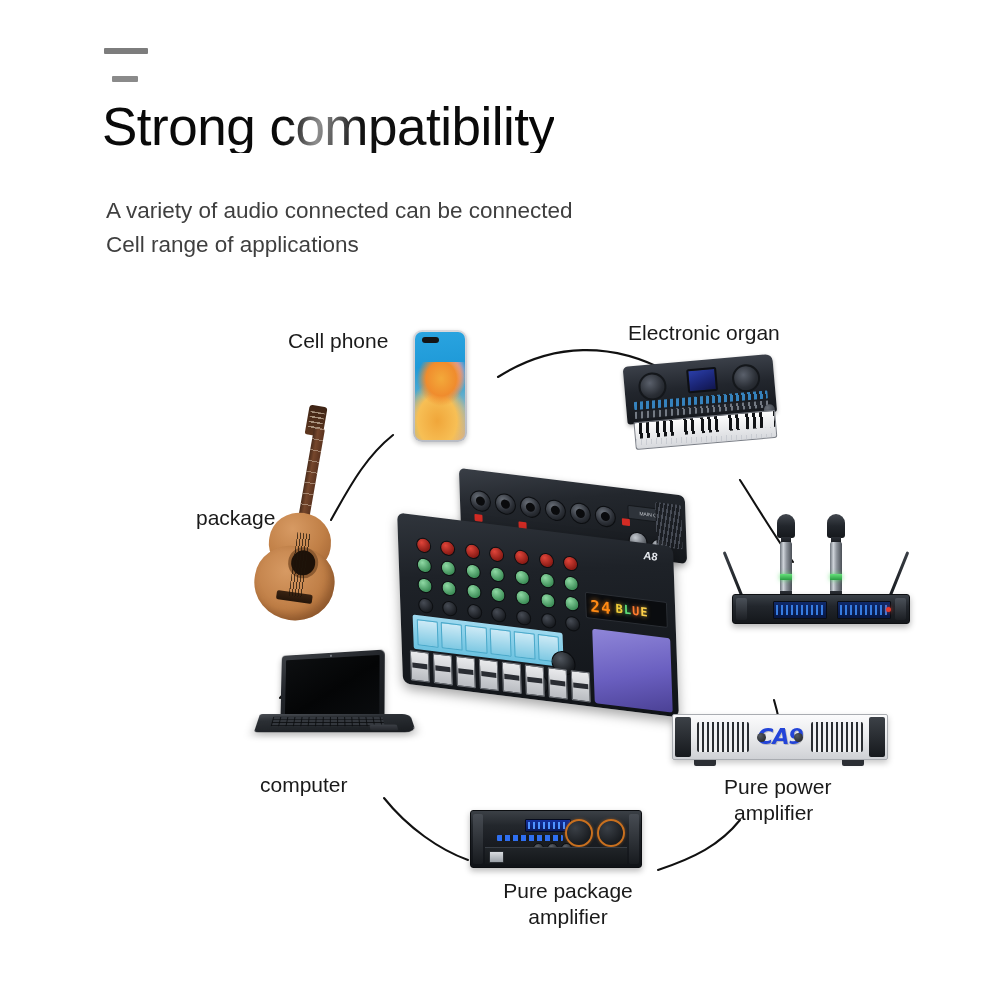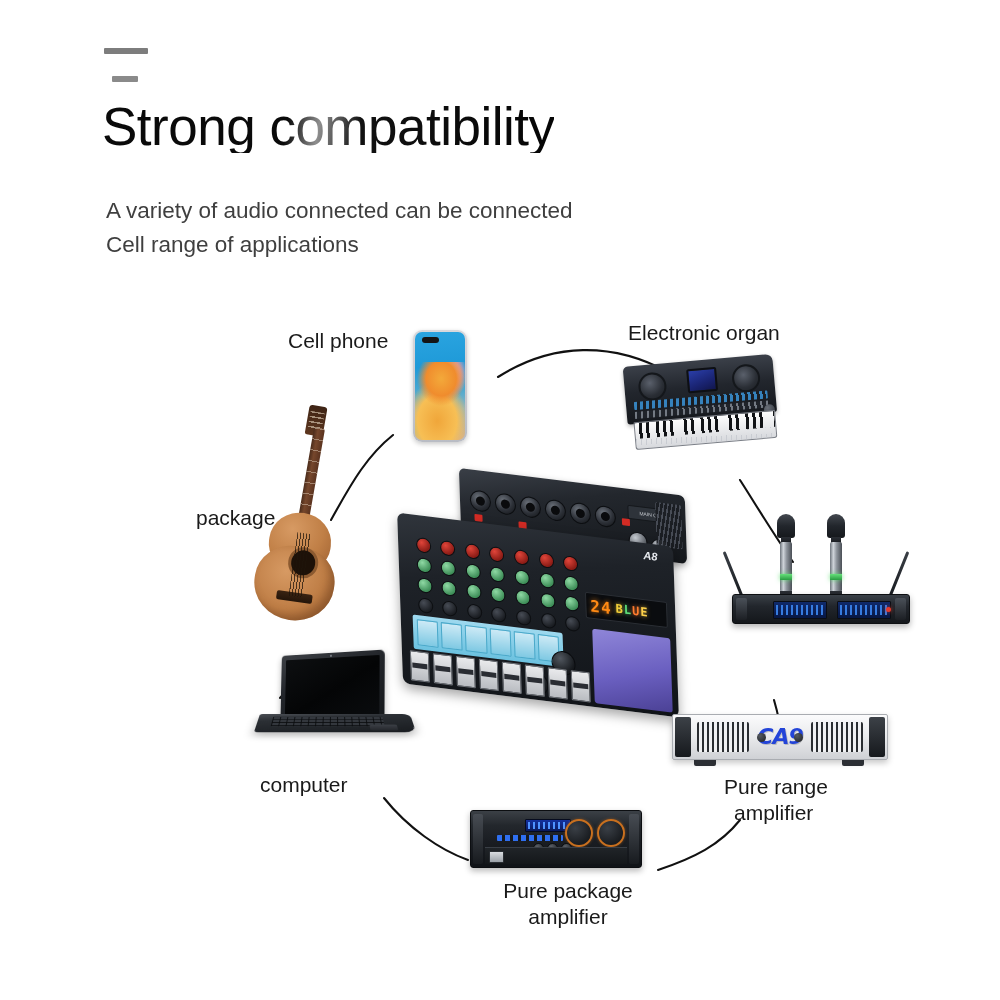--- a/index.html
+++ b/index.html
@@ -838,21 +838,21 @@
         <div class="pamp-vent l"></div>
         <div class="pamp-vent r"></div>
         <div class="pamp-logo">CA9</div>
         <div class="pamp-knob k1"></div>
         <div class="pamp-knob k2"></div>
       </div>
       <div class="pamp-foot l"></div>
       <div class="pamp-foot r"></div>
     </div>
     <div class="node-label two-line" style="left:676px; top:494px; width:190px; text-align:left;">
-      <span>Pure range</span><br>
+      <span>Pure power</span><br>
       <span style="margin-left:10px;">amplifier</span>
     </div>
 
     <div class="device camp" style="left:422px; top:530px;">
       <div class="camp-body">
         <div class="camp-ear l"></div>
         <div class="camp-ear r"></div>
         <div class="camp-screen"></div>
         <div class="camp-leds"></div>
         <div class="camp-bigknob b1"></div>

